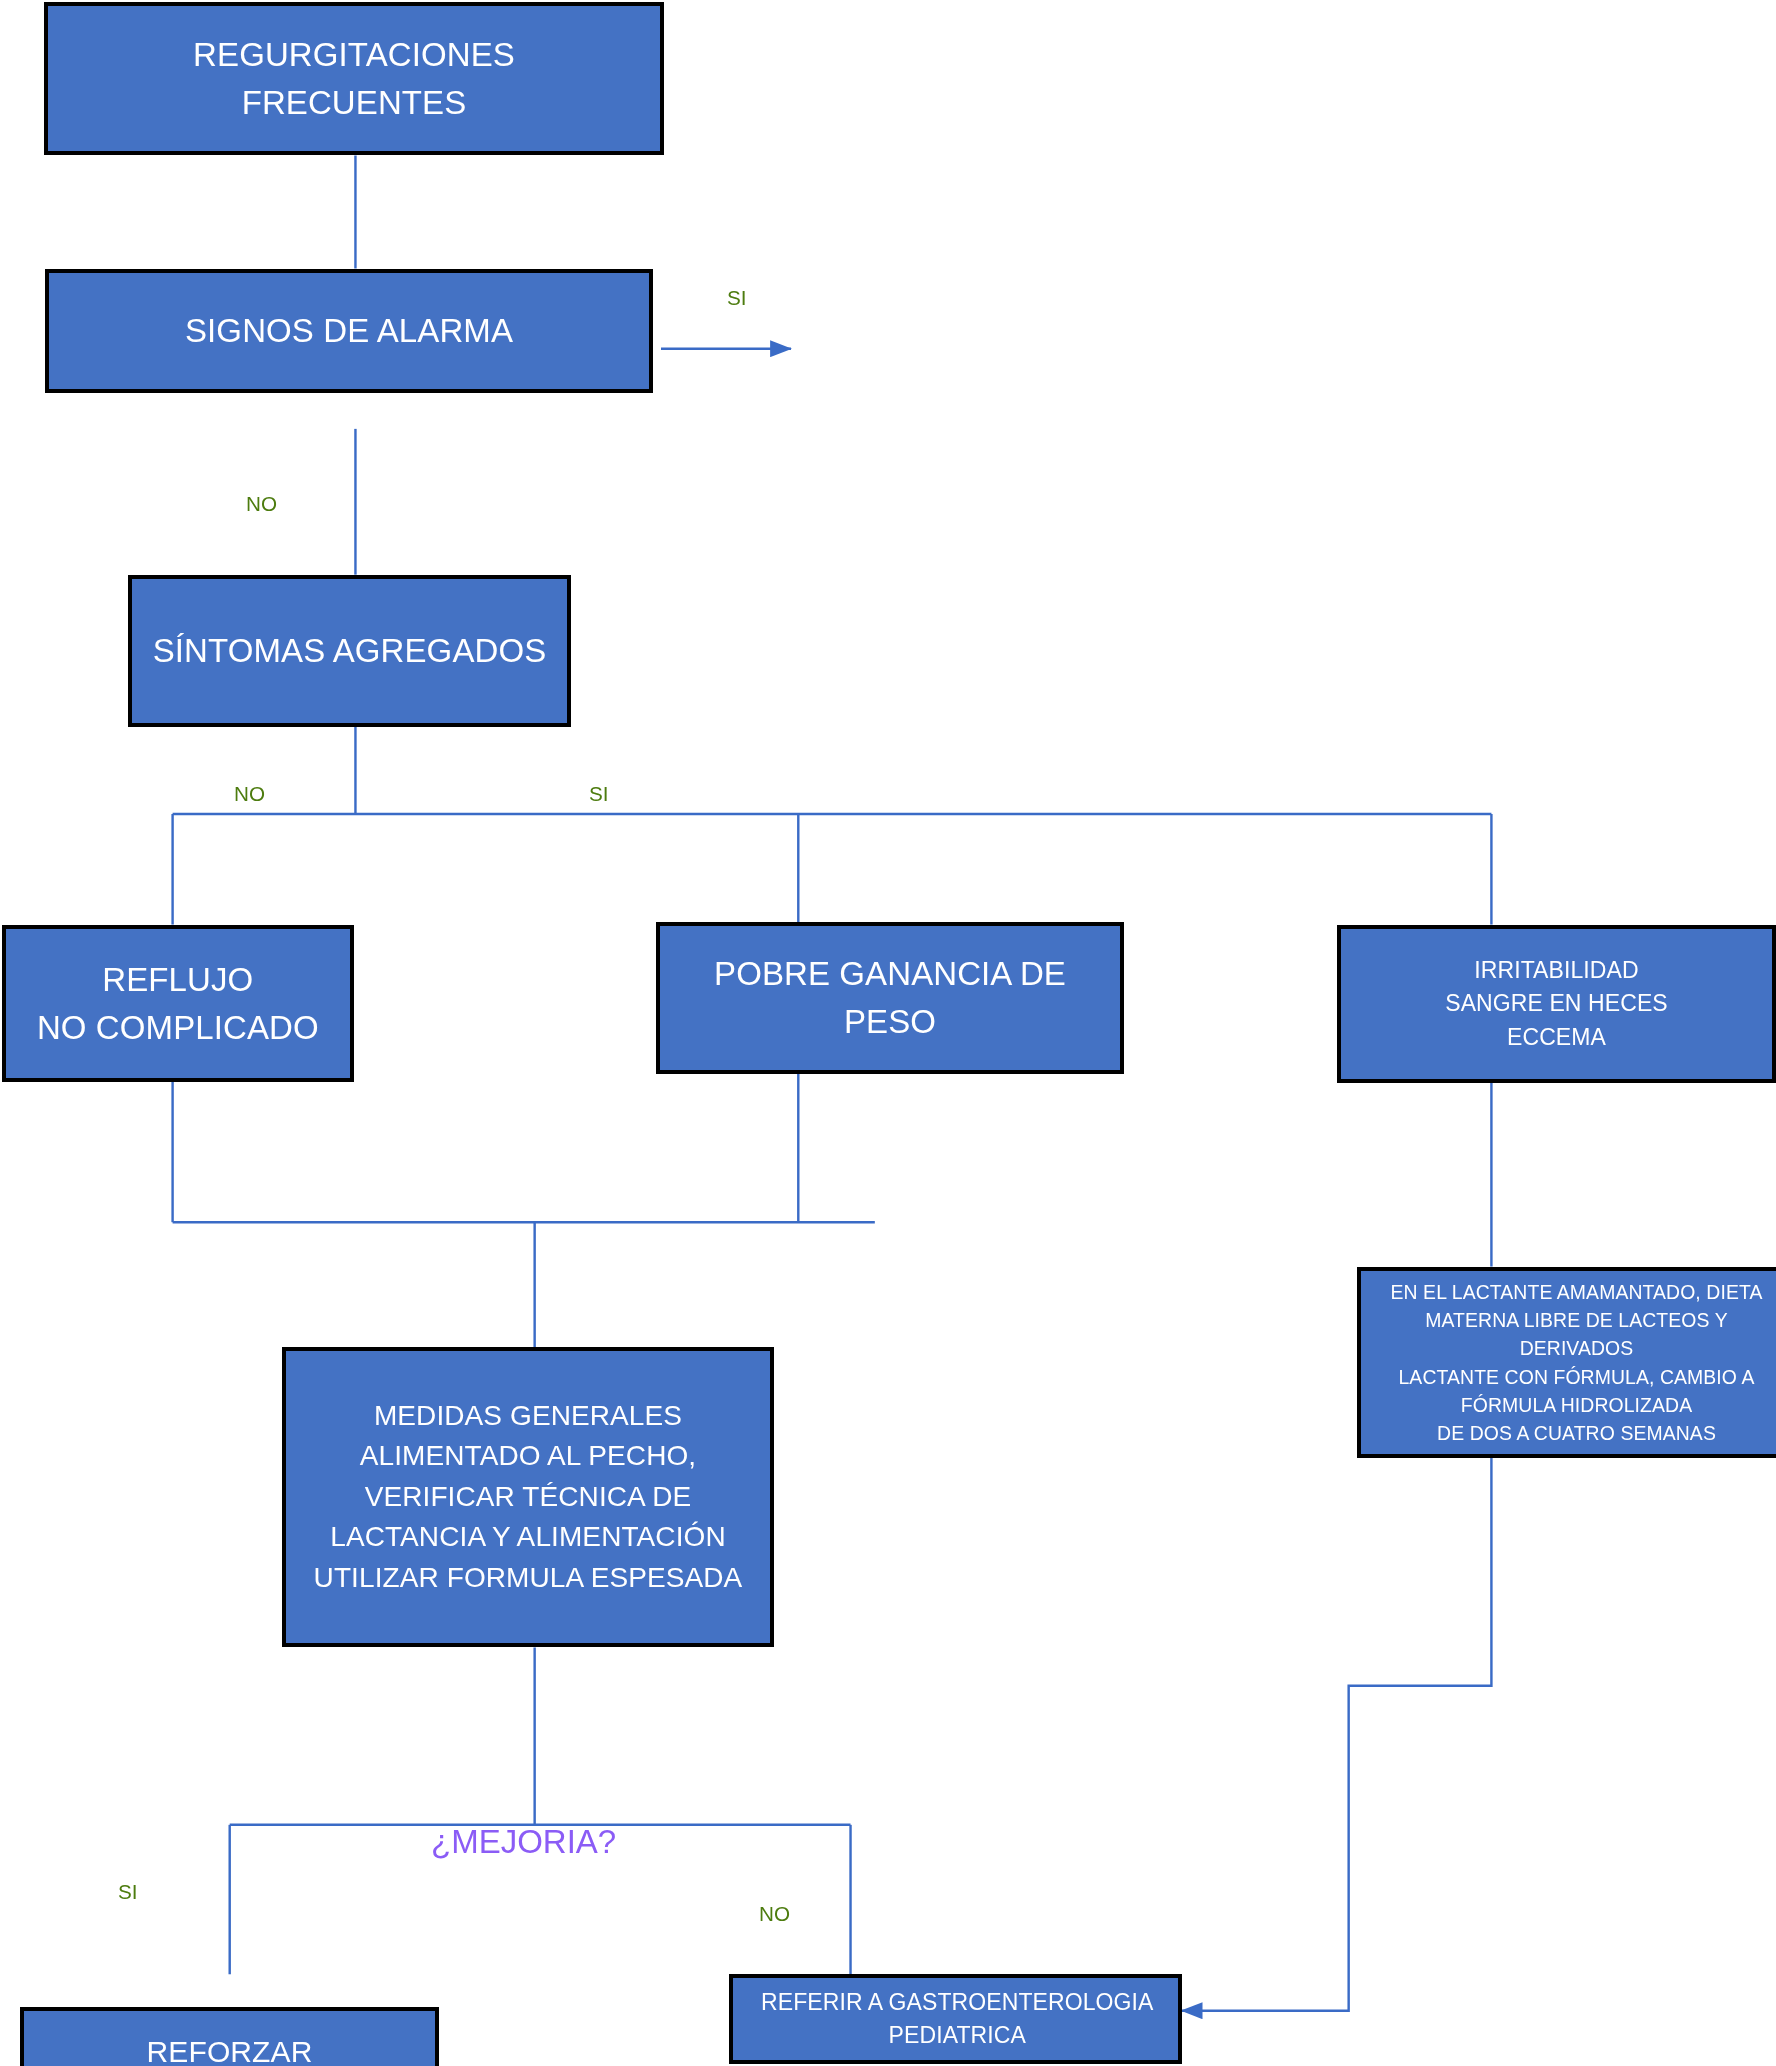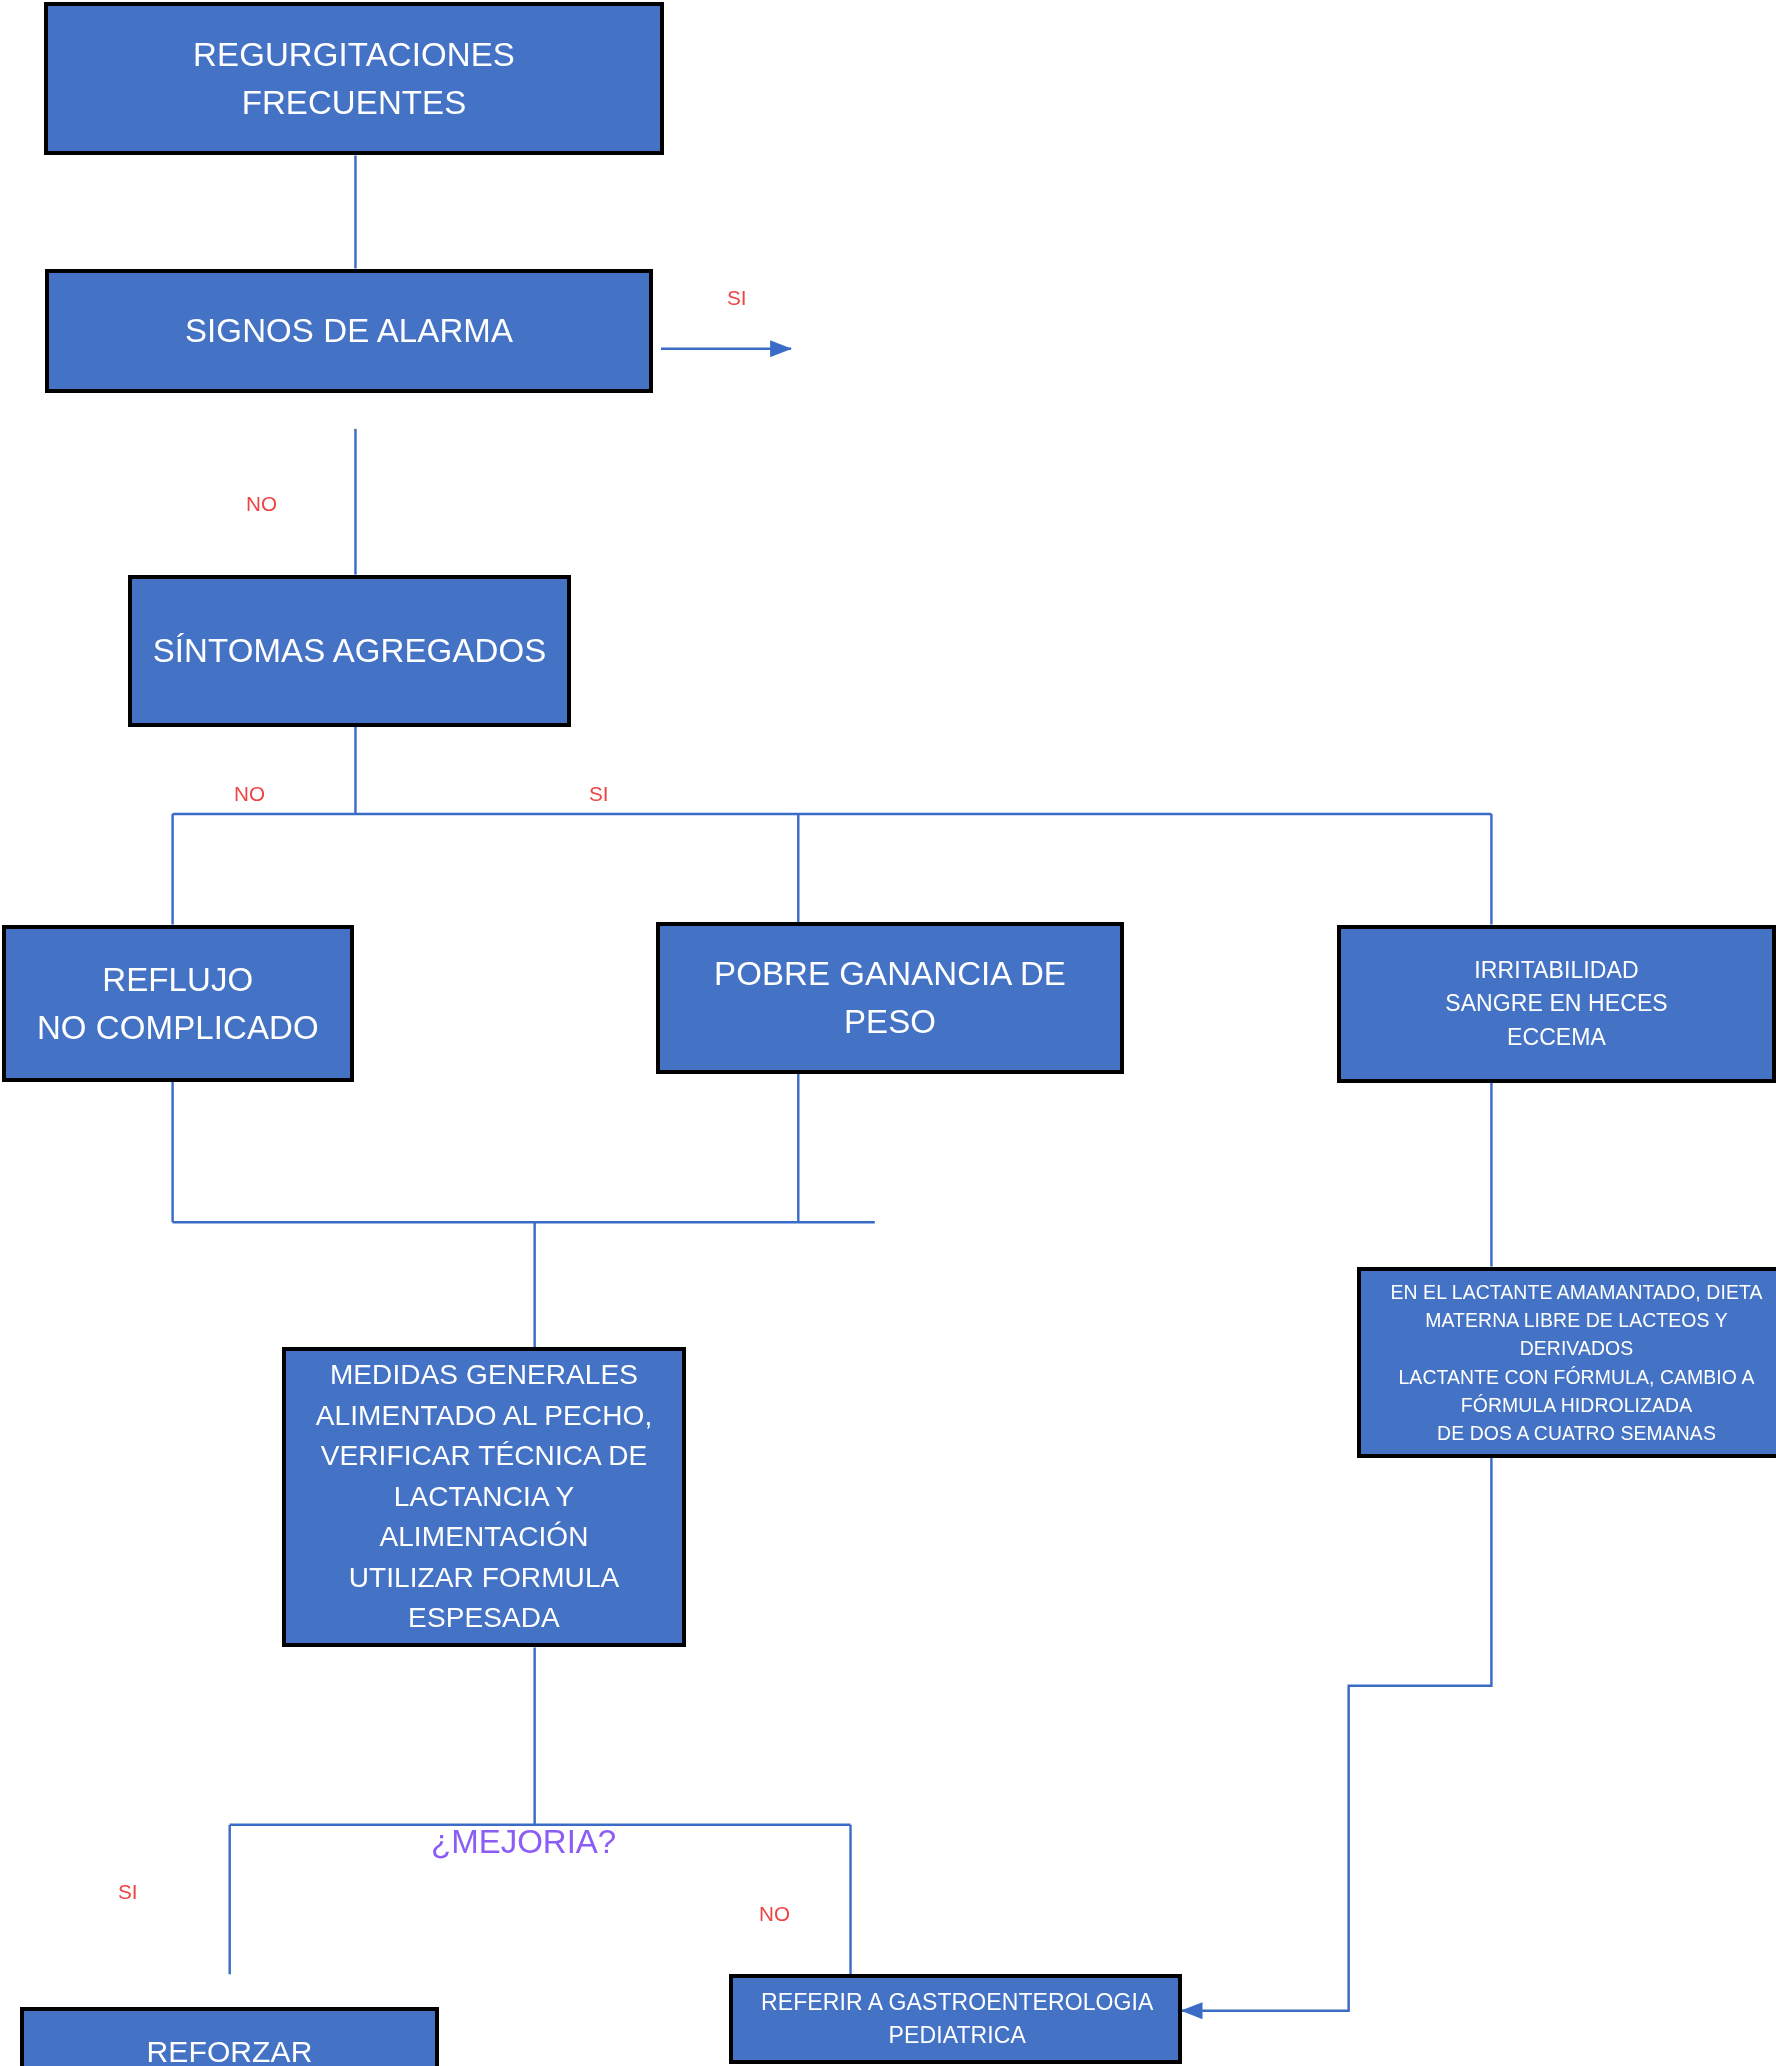--- a/index.html
+++ b/index.html
@@ -36,21 +36,21 @@
     justify-content: center;
     text-align: center;
     line-height: 1.45;
     font-weight: 400;
     letter-spacing: 0.1px;
     white-space: pre-line;
     padding: 3.6px 8.5px;
   }
   .edge-label {
     position: absolute;
-    color: #ef4444;
+    color: #4d7c0f;
     font-size: 20.7px;
     font-weight: 400;
     white-space: nowrap;
   }
   .decision-label {
     position: absolute;
     color: #8b5cf6;
     font-size: 33px;
     font-weight: 400;
     white-space: nowrap;
@@ -122,21 +122,21 @@
 SANGRE EN HECES
 ECCEMA</div>
 
   <div class="node fs-xs" style="left:1337px; top:1267px; width:439px; height:191px;">EN EL LACTANTE AMAMANTADO, DIETA
 MATERNA  LIBRE DE LACTEOS Y
 DERIVADOS
 LACTANTE CON FÓRMULA, CAMBIO A
 FÓRMULA HIDROLIZADA
 DE DOS A CUATRO SEMANAS</div>
 
-  <div class="node fs-md" style="left:282px; top:1347px; width:404px; height:300px;">MEDIDAS GENERALES
+  <div class="node fs-md" style="left:282px; top:1347px; width:492px; height:300px;">MEDIDAS GENERALES
 ALIMENTADO AL PECHO,
 VERIFICAR TÉCNICA DE
 LACTANCIA Y ALIMENTACIÓN
 UTILIZAR FORMULA ESPESADA</div>
 
   <div class="node fs-lg" style="left:20px; top:1974px; width:419px; height:90px;margin-top:33px;">REFORZAR</div>
 
   <div class="node fs-sm" style="left:729px; top:1974px; width:453px; height:90px;padding-left:12px;">REFERIR A GASTROENTEROLOGIA
 PEDIATRICA</div>
 

